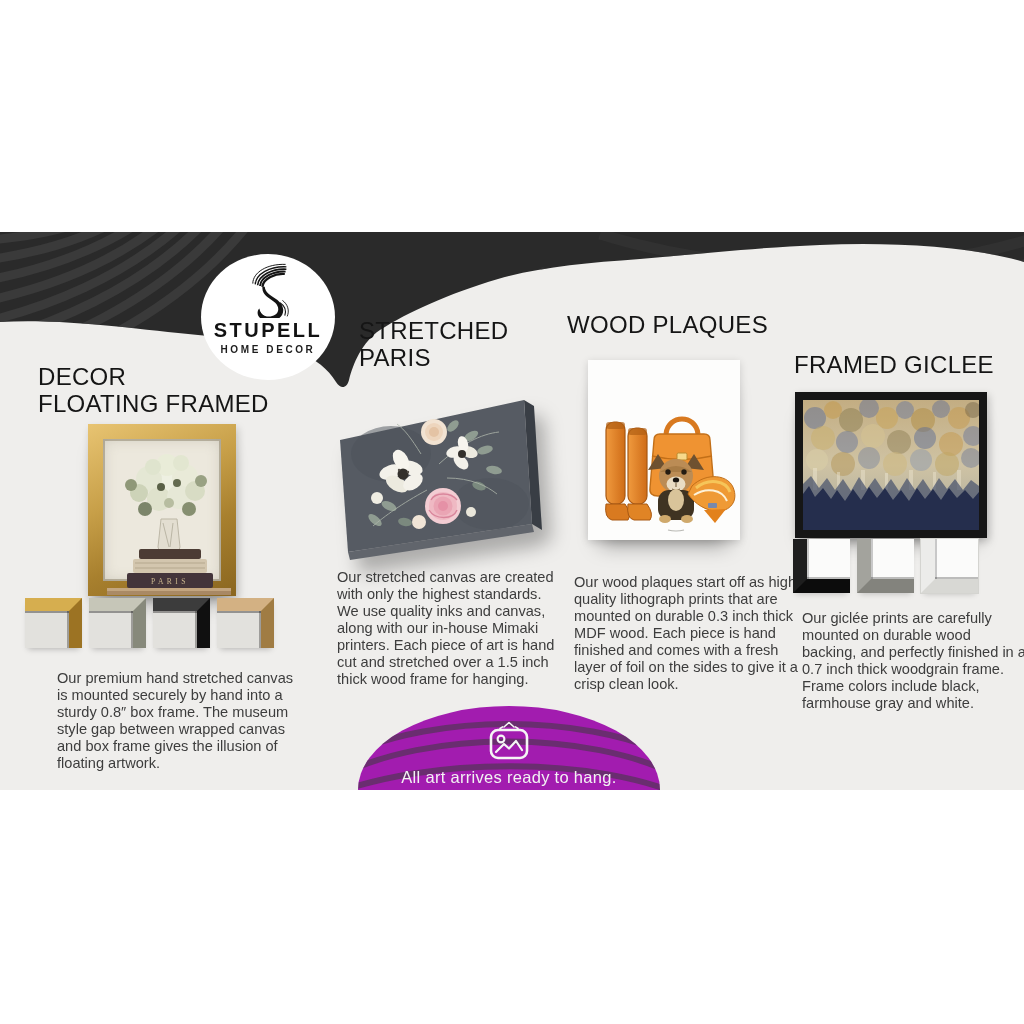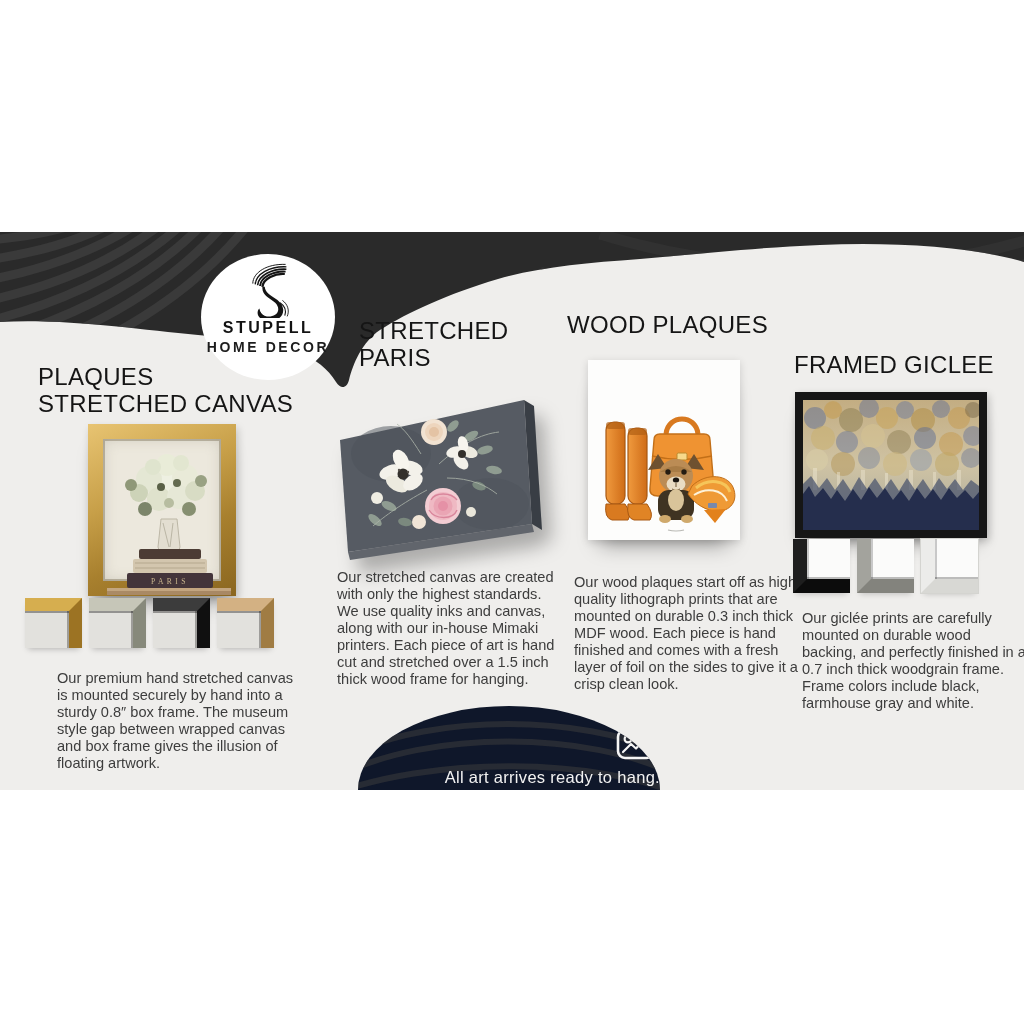--- a/index.html
+++ b/index.html
@@ -5,22 +5,22 @@
   html,body{margin:0;padding:0;background:#fff;}
   .page{position:relative;width:1024px;height:1024px;background:#ffffff;overflow:hidden;
         font-family:"Liberation Sans",sans-serif;}
   .bg{position:absolute;left:0;top:232px;width:1024px;height:558px;background:#efeeec;}
   .wave{position:absolute;left:0;top:232px;width:1024px;height:210px;z-index:2;}
   
   .logo{position:absolute;left:201px;top:254px;width:134px;height:126px;background:#fff;
         border-radius:50%;z-index:5;display:flex;flex-direction:column;align-items:center;
         justify-content:flex-start;padding-top:8px;box-sizing:border-box;}
   .logo .mark{width:52px;height:56px;}
-  .brand-name{font-size:16px;font-weight:bold;letter-spacing:2.5px;color:#121212;margin-top:1px;}
-  .brand-tag{font-size:14px;font-weight:bold;letter-spacing:2.6px;color:#1d1d1d;margin-top:2px;}
+  .brand-name{font-size:20px;font-weight:bold;letter-spacing:2.5px;color:#121212;margin-top:1px;}
+  .brand-tag{font-size:10px;font-weight:bold;letter-spacing:2.6px;color:#1d1d1d;margin-top:2px;}
   
   .title{position:absolute;margin:0;font-size:24px;line-height:1.12;font-weight:normal;
          color:#151515;letter-spacing:.3px;z-index:3;}
   .t1{left:38px;top:364px;} .t2{left:359px;top:318px;} .t3{left:567px;top:312px;} .t4{left:794px;top:352px;}
   .desc{position:absolute;margin:8px;font-size:14.6px;line-height:1.17;color:#3d3d3d;z-index:3;}
   .p1{left:49px;top:662px;width:238px;} .p2{left:329px;top:561px;width:224px;}
   .p3{left:566px;top:566px;width:226px;} .p4{left:794px;top:602px;width:224px;}
   
   .art-ffc{position:absolute;left:88px;top:424px;width:148px;height:172px;box-sizing:border-box;
            padding:15px;background:linear-gradient(155deg,#e8c472 0%,#c79f48 38%,#a8802e 65%,#8a6620 100%);
@@ -44,23 +44,23 @@
   .art-fg{position:absolute;left:795px;top:392px;width:192px;height:146px;box-sizing:border-box;
           border:8px solid #161616;background:#c3ad82;z-index:3;
           box-shadow:0 14px 18px -10px rgba(0,0,0,.4),2px 3px 8px rgba(0,0,0,.2);}
   
   .sw2{position:absolute;top:539px;width:57px;height:54px;box-sizing:border-box;background:#fbfbfa;
        box-shadow:inset 0 -2px 0 rgba(0,0,0,.25), inset 2px 0 0 rgba(0,0,0,.2), 0 4px 6px -3px rgba(0,0,0,.2);z-index:3;}
   .sw2.black{left:793px;border-left:14px solid #1e1e1e;border-bottom:14px solid #0c0c0c;}
   .sw2.gray {left:857px;border-left:14px solid #a3a39d;border-bottom:14px solid #83837d;}
   .sw2.white{left:921px;border-left:14px solid #ececea;border-bottom:14px solid #d8d8d4;outline:1px solid #d4d4d0;}
   
-  .dome{position:absolute;left:358px;top:706px;width:302px;height:84px;background:#0f172a;
+  .dome{position:absolute;left:358px;top:706px;width:302px;height:84px;background:#a21caf;
         border-radius:50% 50% 0 0 / 100% 100% 0 0;z-index:3;overflow:hidden;
-        display:flex;flex-direction:column;align-items:flex-end;justify-content:flex-start;padding-top:14px;box-sizing:border-box;}
+        display:flex;flex-direction:column;align-items:center;justify-content:flex-start;padding-top:14px;box-sizing:border-box;}
   .dome-msg{color:#f2f2f2;font-size:16.5px;letter-spacing:.3px;margin-top:4px;z-index:2;}
   .dome-swirl{position:absolute;left:0;top:0;width:302px;height:84px;z-index:1;}
   .ready-icon{z-index:2;}
 </style>
 </head>
 <body>
 
 <div class="page">
 
   <div class="bg"></div>
@@ -105,21 +105,21 @@
         <path d="M48,48 C55,53 57,61 54,68" stroke-width="1.1"></path>
       </g>
       <path fill="#141414" d="M23,31 C22,42 33,45 39,51 C46,58 43,67 33,68 C25,69 20,64 19,58
                C15,63 17,70 25,73 C37,77 50,70 49,59 C48,49 37,45 31,40 C27,36.5 26,33.5 26,31 Z"></path>
       <path fill="#141414" d="M19,58 C20,66 27,70 34,69 C28,72 21,71 18,66 Z"></path>
     </svg>
     <div class="brand-name">STUPELL</div>
     <div class="brand-tag">HOME DECOR</div>
   </div>
 
-  <h2 class="title t1"><span>PLAQUES</span><br><span>STRETCHED CANVAS</span></h2>
+  <h2 class="title t1"><span>DECOR</span><br><span>FLOATING FRAMED</span></h2>
 
   <div class="art-ffc">
     <div class="inner">
       <svg viewBox="0 0 132 156" width="132" height="156" aria-hidden="true">
         <g>
           <circle cx="64" cy="46" r="17" fill="#eef0e2"></circle>
             <circle cx="46" cy="40" r="13" fill="#e4e7d4"></circle>
           <circle cx="82" cy="38" r="13" fill="#e9ead8"></circle>
             <circle cx="56" cy="60" r="12" fill="#dfe2cc"></circle>
           <circle cx="76" cy="58" r="12" fill="#e6e8d6"></circle>

